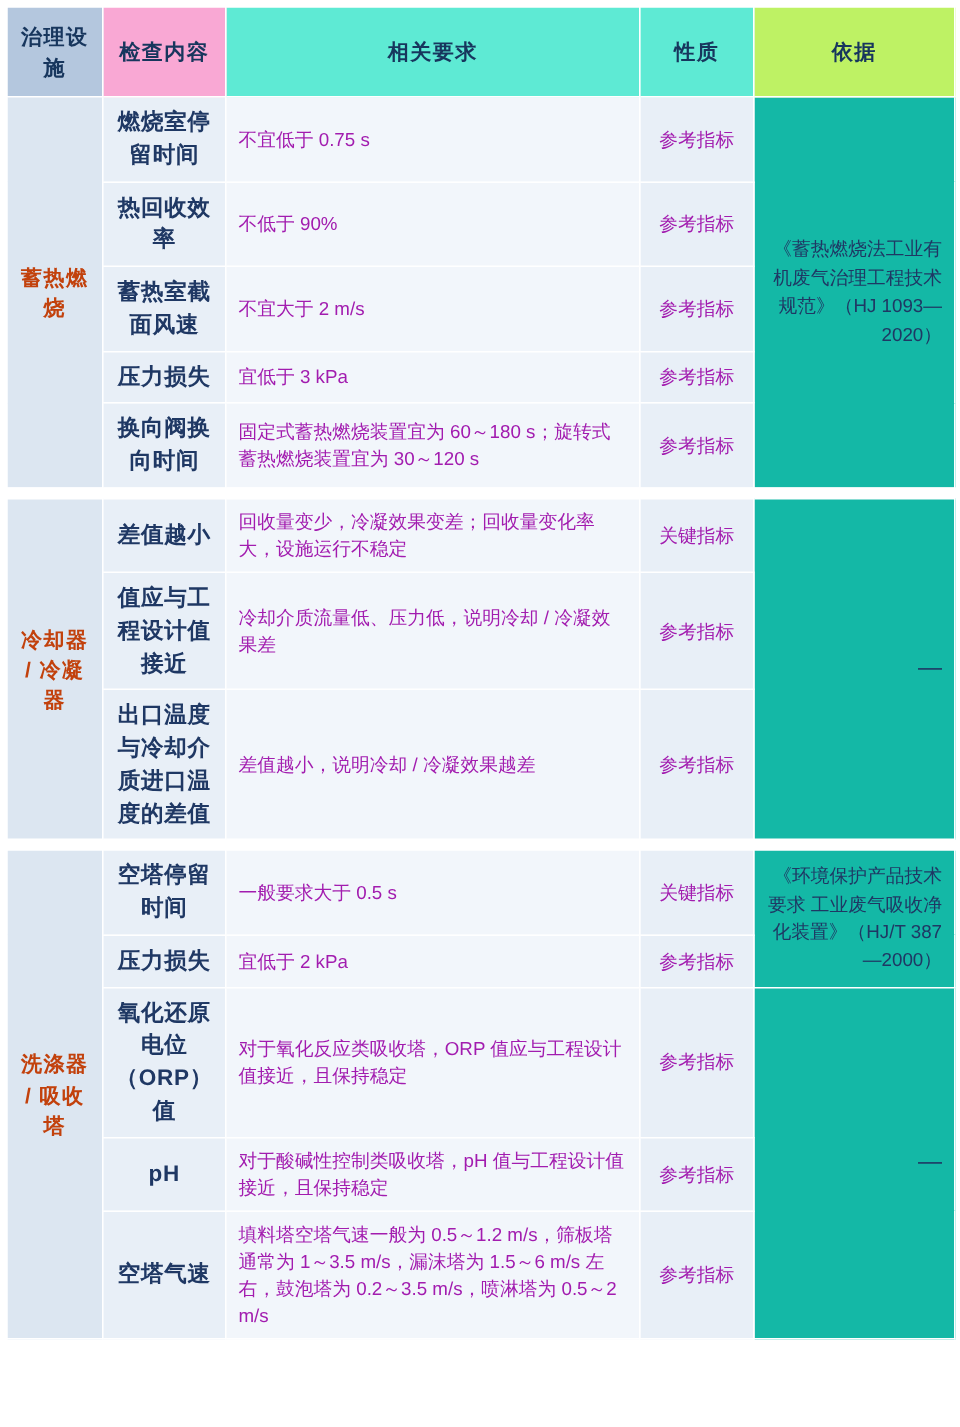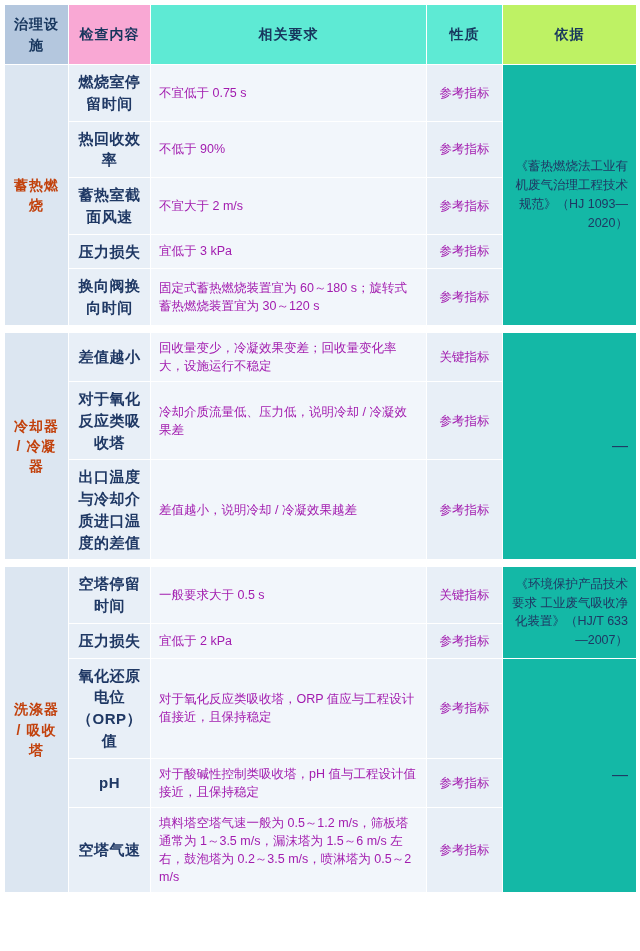--- a/index.html
+++ b/index.html
@@ -159,40 +159,40 @@
       </tr>
 
       <tr>
         <td class="facility" rowspan="3">冷却器 / 冷凝器</td>
         <td class="item">差值越小</td>
         <td class="req">回收量变少，冷凝效果变差；回收量变化率大，设施运行不稳定</td>
         <td class="nature">关键指标</td>
         <td class="basis dash" rowspan="3">—</td>
       </tr>
       <tr>
-        <td class="item">对于氧化反应类吸收塔</td>
+        <td class="item">值应与工程设计值接近</td>
         <td class="req">冷却介质流量低、压力低，说明冷却 / 冷凝效果差</td>
         <td class="nature">参考指标</td>
       </tr>
       <tr>
         <td class="item">出口温度与冷却介质进口温度的差值</td>
         <td class="req">差值越小，说明冷却 / 冷凝效果越差</td>
         <td class="nature">参考指标</td>
       </tr>
 
       <tr class="group-gap">
         <td colspan="5"></td>
       </tr>
 
       <tr>
         <td class="facility" rowspan="5">洗涤器 / 吸收塔</td>
         <td class="item">空塔停留时间</td>
         <td class="req">一般要求大于 0.5 s</td>
         <td class="nature">关键指标</td>
-        <td class="basis" rowspan="2">《环境保护产品技术要求 工业废气吸收净化装置》（HJ/T 633—2007）</td>
+        <td class="basis" rowspan="2">《环境保护产品技术要求 工业废气吸收净化装置》（HJ/T 387—2000）</td>
       </tr>
       <tr>
         <td class="item">压力损失</td>
         <td class="req">宜低于 2 kPa</td>
         <td class="nature">参考指标</td>
       </tr>
       <tr>
         <td class="item">氧化还原电位（ORP）值</td>
         <td class="req">对于氧化反应类吸收塔，ORP 值应与工程设计值接近，且保持稳定</td>
         <td class="nature">参考指标</td>

